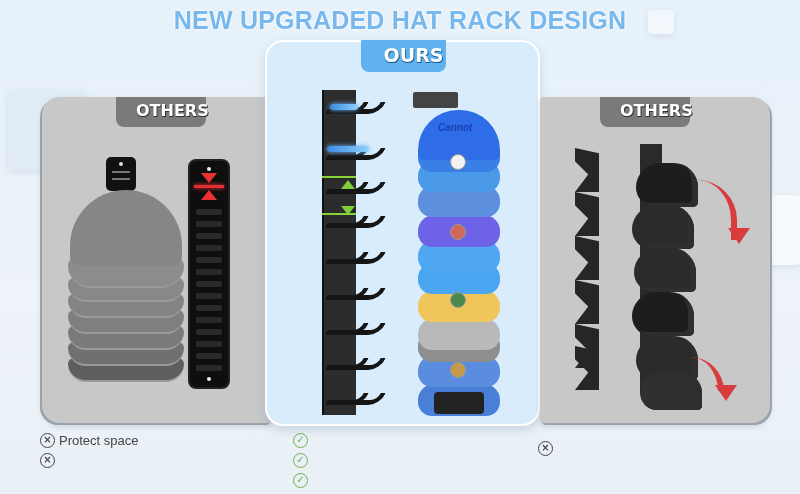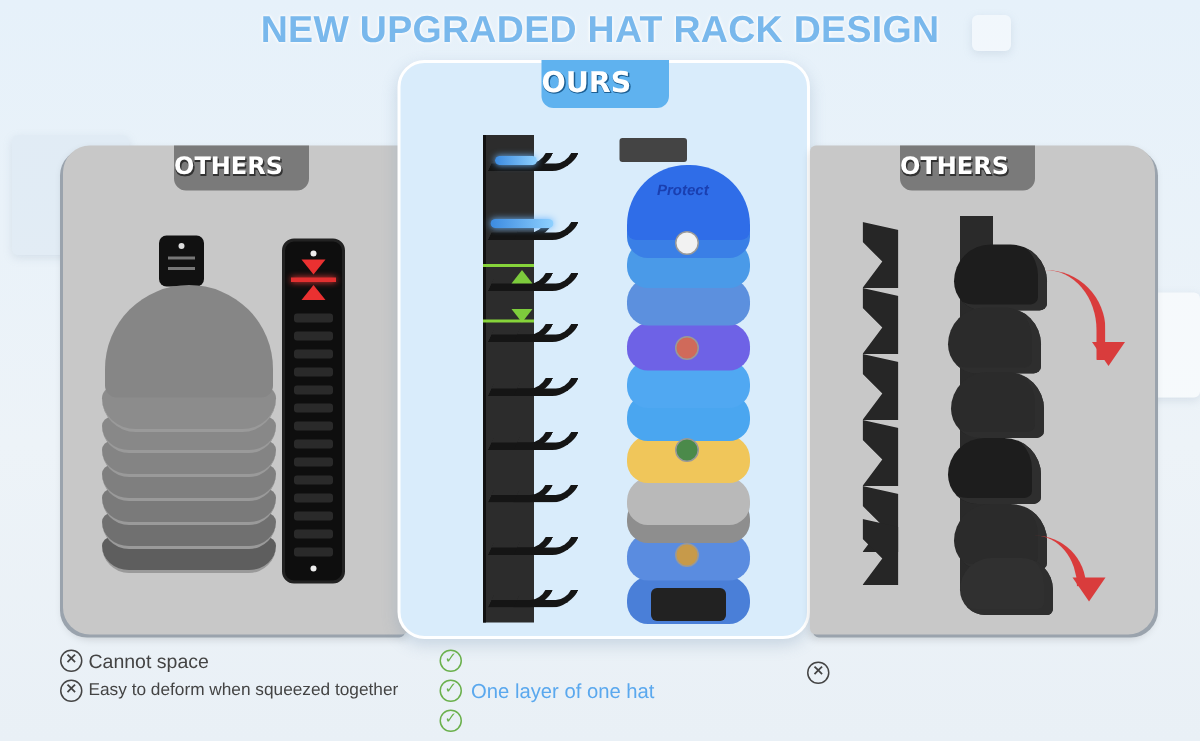--- a/index.html
+++ b/index.html
@@ -29,24 +29,25 @@
     background: #c8c8c8; border-radius: 4px 18px 18px 4px;
     box-shadow: 2px 2px 0 #9aa3ad, 0 3px 6px rgba(0,0,0,0.15);
   }
   .panel-ours {
     left: 265px; top: 40px; width: 275px; height: 386px;
     background: #d9ecfb; border: 2px solid #ffffff;
     box-shadow: 0 4px 10px rgba(120,150,180,0.3);
   }
 
   .tag {
-    position: absolute; font-weight: 900; color: #ffffff; 
+    position: absolute; font-weight: 900; color: #ffffff; text-align: center;
     font-family: "DejaVu Sans", sans-serif; font-size: 16px;
     border-radius: 0 0 8px 8px; padding-top: 4px;
     text-shadow: 1px 1px 0 #333, 0 1px 0 #333;
+    padding-left: 20px;
   }
   .tag-others-l { left: 116px; top: 97px; width: 90px; height: 30px; background: #7a7a7a; }
   .tag-others-r { left: 600px; top: 97px; width: 90px; height: 30px; background: #7a7a7a; }
   .tag-ours { left: 361px; top: 40px; width: 85px; height: 32px; background: #5fb2ef; font-size: 19px;
     text-shadow: 1px 1px 0 #1d5f93, 0 1px 0 #1d5f93; }
 
   
   .mini-rack { position: absolute; left: 106px; top: 157px; width: 30px; height: 34px; background: #111; border-radius: 5px; }
   .mini-rack .dot { position: absolute; left: 13px; top: 5px; width: 4px; height: 4px; border-radius: 50%; background: #ddd; }
   .mini-rack .bar { position: absolute; left: 6px; width: 18px; height: 2px; background: #777; }
@@ -178,21 +179,21 @@
 <div class="our-brim" style="top:330px;background:#8e8e8e;"></div>
 <div class="our-brim" style="top:318px;background:#b9b9b9;"></div>
 <div class="our-brim" style="top:290px;background:#f0c65a;"></div>
 <div class="our-brim" style="top:262px;background:#4aa6f0;"></div>
 <div class="our-brim" style="top:240px;background:#50a8f2;"></div>
 <div class="our-brim" style="top:215px;background:#6e62e6;"></div>
 <div class="our-brim" style="top:185px;background:#5c90de;"></div>
 <div class="our-brim" style="top:160px;background:#4a9ae8;"></div>
 <div class="our-brim" style="top:140px;background:#3a7fe6;"></div>
 <div class="our-dome"></div>
-<div class="our-dome-text">Protect</div>
+<div class="our-dome-text">Cannot</div>
 <div class="our-badge" style="left:450px;top:154px;"></div>
 <div class="our-badge" style="left:450px;top:224px;background:#d06a5a;"></div>
 <div class="our-badge" style="left:450px;top:292px;background:#4b8a4a;"></div>
 <div class="our-badge" style="left:450px;top:362px;background:#c79a4a;"></div>
 <div class="our-hat-bottom"></div>
 
 <div class="panel panel-others-right"></div>
 <div class="tag tag-others-r">OTHERS</div>
 
 <div class="wood-rack-l">
@@ -211,35 +212,33 @@
 <div class="black-cap" style="left:636px;top:336px;background:#2b2b2b;"></div>
 <div class="black-cap" style="left:640px;top:372px;background:#303030;height:38px;"></div>
 <div class="red-arrow" style="left:697px;top:180px;"></div>
 <div class="red-head" style="left:728px;top:228px;"></div>
 <div class="red-arrow" style="left:690px;top:357px;width:34px;height:34px;"></div>
 <div class="red-head" style="left:715px;top:385px;"></div>
 
 <div class="bullets" style="left:40px;top:430px;">
   <div class="bullet">
     <span class="icon-x">×</span>
-    <span class="txt-gray">Cannot space</span>
+    <span class="txt-gray">Protect space</span>
   </div>
   <div class="bullet">
     <span class="icon-x">×</span>
-    <span class="txt-gray-sm">Easy to deform when squeezed together</span>
   </div>
 </div>
 
 <div class="bullets" style="left:293px;top:430px;">
   <div class="bullet">
     <span class="icon-check">✓</span>
   </div>
   <div class="bullet">
     <span class="icon-check">✓</span>
-    <span class="txt-blue">One layer of one hat</span>
   </div>
   <div class="bullet">
     <span class="icon-check">✓</span>
   </div>
 </div>
 
 <div class="bullets" style="left:538px;top:438px;">
   <div class="bullet">
     <span class="icon-x">×</span>
   </div>

